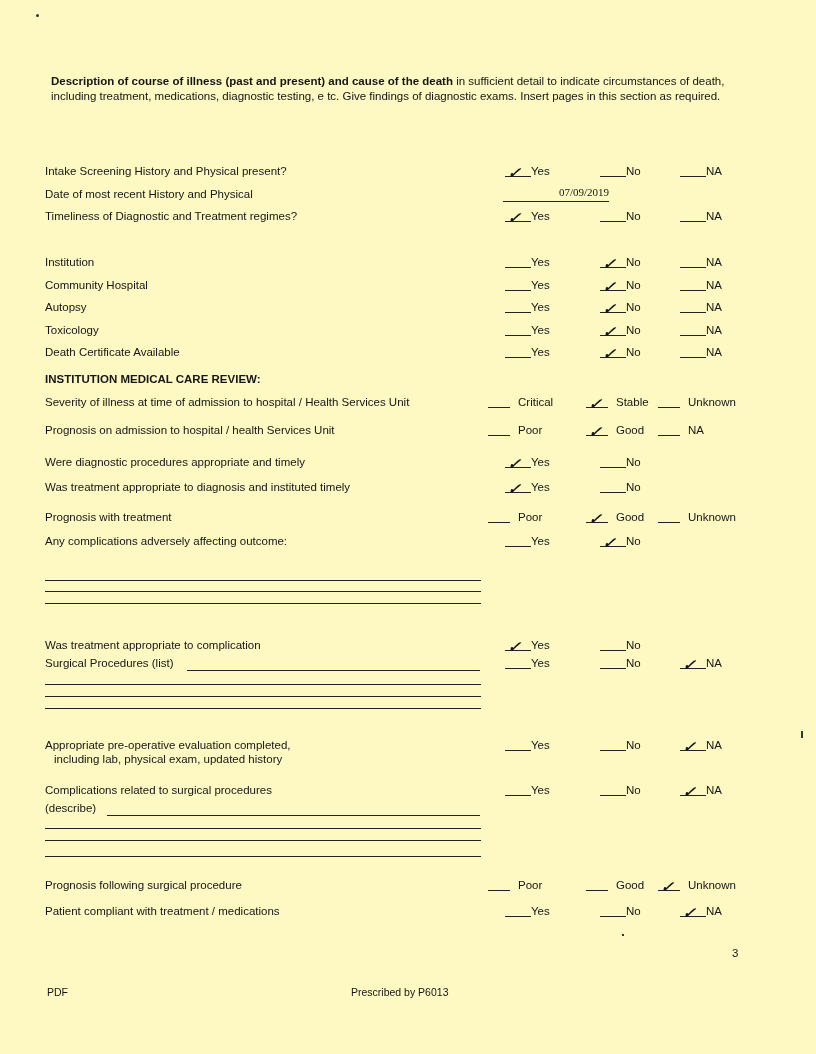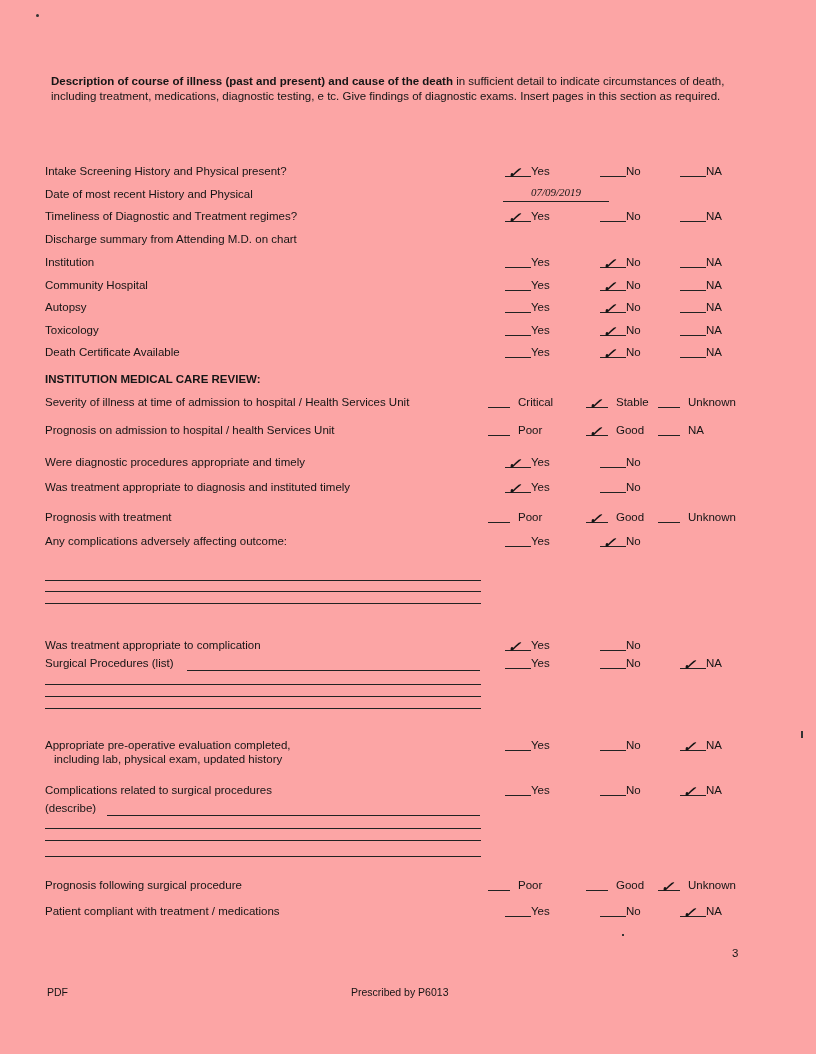--- a/index.html
+++ b/index.html
@@ -1,35 +1,35 @@
 <!DOCTYPE html>
 <html><head>
 <meta charset="utf-8">
 <style>
   html,body{margin:0;padding:0;}
   body{background:#d8d8d8;}
-  .page{position:relative;width:816px;height:1054px;margin:0 auto;background:#fca5a5;
+  .page{position:relative;width:816px;height:1054px;margin:0 auto;background:#fef9c3;
         font-family:"Liberation Sans",sans-serif;color:#151515;overflow:hidden;}
   .intro{position:absolute;left:51px;top:74px;width:708px;font-size:11.5px;line-height:15px;}
   .intro b{font-weight:bold;}
   .row{position:absolute;left:45px;width:740px;height:16px;font-size:11.5px;white-space:nowrap;}
   .label{display:inline-block;}
   .label2{position:absolute;left:0;top:14px;margin-left:9px;}
   .opt{position:absolute;top:0;}
   .c1{left:460px}.c2{left:555px}.c3{left:635px}
   .w1{left:443px}.w2{left:541px}.w3{left:613px}
   .blank{display:inline-block;width:26px;height:11px;border-bottom:1.3px solid #222;
          position:relative;vertical-align:-2px;}
   .wide .blank{width:22px;margin-right:8px;}
   .check{position:absolute;left:3px;bottom:-4px;font-size:15px;font-weight:bold;
          font-style:italic;transform:skewX(-8deg);line-height:1;}
   .sec-header{position:absolute;left:45px;font-weight:bold;font-size:11.5px;}
   .fill{position:absolute;top:-2px;border-bottom:1px solid #222;height:15px;
         font-family:"Liberation Serif",serif;font-size:11px;}
-  .fill.date{left:458px;width:106px;text-align:center;font-style:italic;}
+  .fill.date{left:458px;width:106px;text-align:right;}
   .fill.desc{left:105px;width:330px;padding-left:6px;}
   .fill.surg{left:142px;width:293px;}
   .fill.descr2{left:62px;width:373px;}
   .hr{position:absolute;left:45px;width:436px;border-top:1px solid #222;height:0;}
   .pageno{position:absolute;left:732px;top:947px;font-size:11.5px;}
   .footer-left{position:absolute;left:47px;top:986px;font-size:10.5px;}
   .footer-center{position:absolute;left:351px;top:986px;font-size:10.5px;}
   .artifact{position:absolute;background:#333;}
 </style>
 </head>
@@ -55,23 +55,20 @@
     <span class="fill date"><span>07/09/2019</span></span>
   </div>
 
   <div class="row" style="top:210px">
     <span class="label">Timeliness of Diagnostic and Treatment regimes?</span>
     <span class="opt c1"><span class="blank"><span class="check">✓</span></span><span>Yes</span></span>
     <span class="opt c2"><span class="blank"><span class="check"></span></span><span>No</span></span>
     <span class="opt c3"><span class="blank"><span class="check"></span></span><span>NA</span></span>
   </div>
 
-  <div class="row" style="top:233px">
-    <span class="label">Discharge summary  from Attending M.D. on chart</span>
-  </div>
 
   <div class="row" style="top:256px">
     <span class="label">Institution</span>
     <span class="opt c1"><span class="blank"><span class="check"></span></span><span>Yes</span></span>
     <span class="opt c2"><span class="blank"><span class="check">✓</span></span><span>No</span></span>
     <span class="opt c3"><span class="blank"><span class="check"></span></span><span>NA</span></span>
   </div>
 
   <div class="row" style="top:279px">
     <span class="label">Community Hospital</span>

